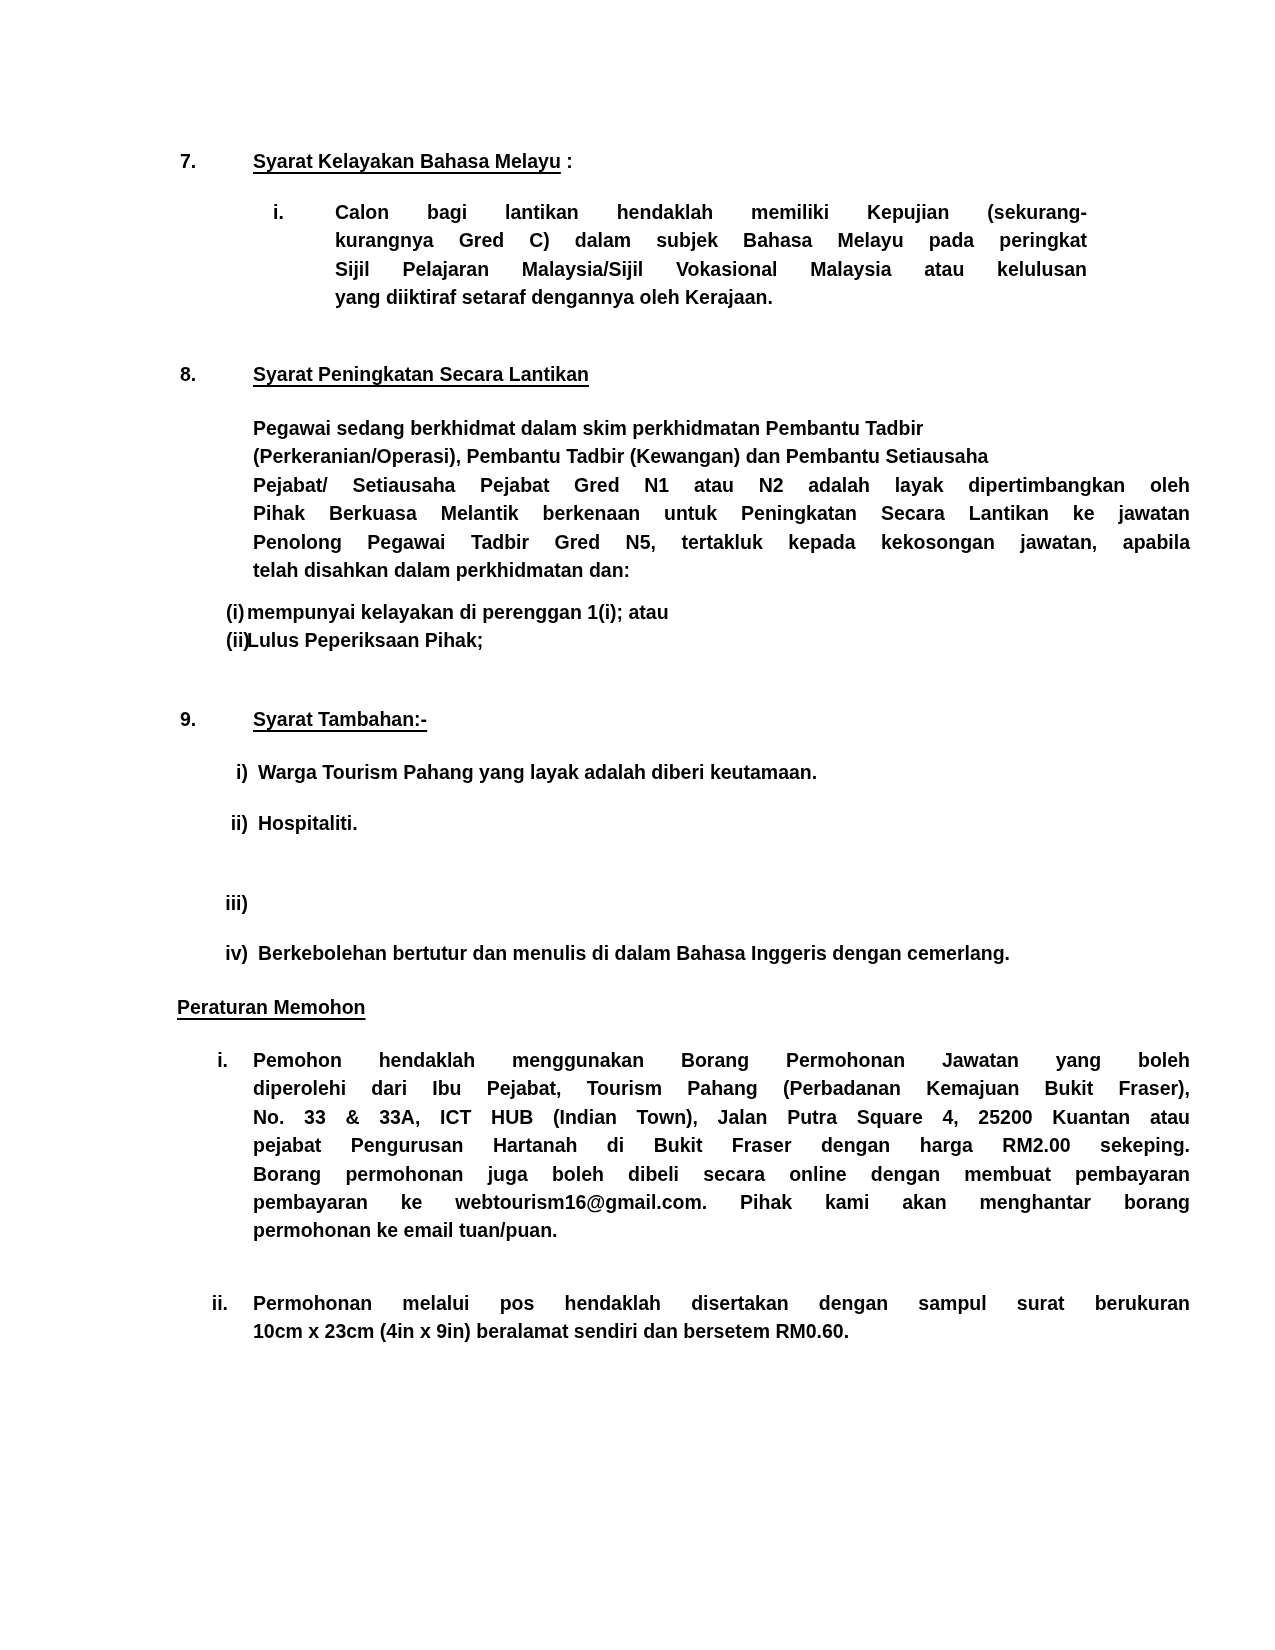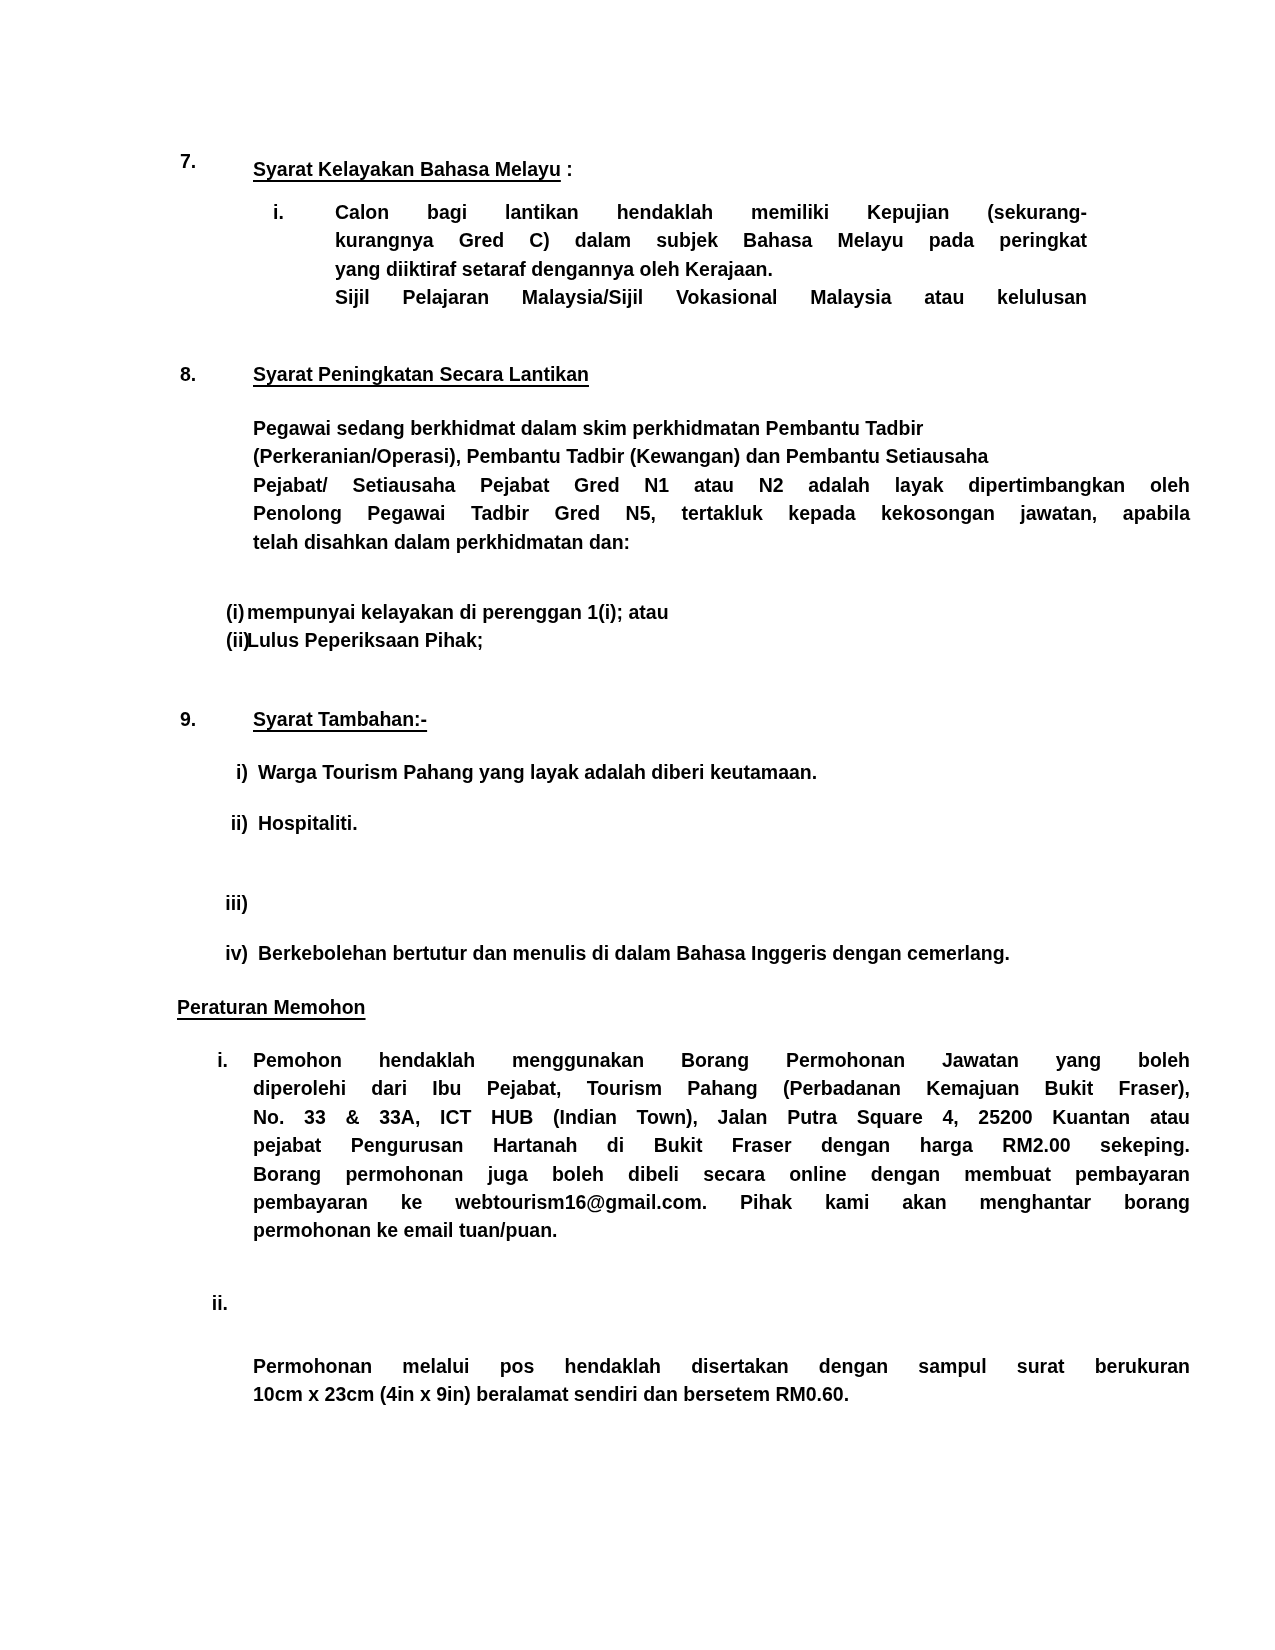--- a/index.html
+++ b/index.html
@@ -22,37 +22,38 @@
   .ln.nj{white-space:nowrap;}
   .marker{white-space:nowrap;}
   .mk-right{text-align:right;}
 </style>
 </head>
 <body>
 
 <div class="page">
 
   <span class="abs marker" style="top:147px;left:180px">7.</span>
-  <span class="abs" style="top:155px;left:253px"><span class="u">Syarat Kelayakan Bahasa Melayu</span><span> :</span></span>
+  <span class="abs" style="top:147px;left:253px"><span class="u">Syarat Kelayakan Bahasa Melayu</span><span> :</span></span>
 
   <span class="abs marker" style="top:198px;left:273px">i.</span>
   <div class="abs" style="top:198px;left:335px;width:752px">
     <div class="ln j">Calon bagi lantikan hendaklah memiliki Kepujian (sekurang-</div>
     <div class="ln j">kurangnya Gred C) dalam subjek Bahasa Melayu pada peringkat</div>
+    <div class="ln j">Sijil Pelajaran Malaysia/Sijil Vokasional Malaysia atau kelulusan</div>
     <div class="ln nj">yang diiktiraf setaraf dengannya oleh Kerajaan.</div>
-    <div class="ln j">Sijil Pelajaran Malaysia/Sijil Vokasional Malaysia atau kelulusan</div>
   </div>
 
   <span class="abs marker" style="top:360px;left:180px">8.</span>
   <span class="abs" style="top:360px;left:253px"><span class="u">Syarat Peningkatan Secara Lantikan</span></span>
 
   <div class="abs" style="top:414px;left:253px;width:937px">
     <div class="ln nj">Pegawai sedang berkhidmat dalam skim perkhidmatan Pembantu Tadbir</div>
     <div class="ln nj">(Perkeranian/Operasi), Pembantu Tadbir (Kewangan) dan Pembantu Setiausaha</div>
     <div class="ln j">Pejabat/ Setiausaha Pejabat Gred N1 atau N2 adalah layak dipertimbangkan oleh</div>
+    <div class="ln j">Pihak Berkuasa Melantik berkenaan untuk Peningkatan Secara Lantikan ke jawatan</div>
     <div class="ln j">Penolong Pegawai Tadbir Gred N5, tertakluk kepada kekosongan jawatan, apabila</div>
     <div class="ln nj">telah disahkan dalam perkhidmatan dan:</div>
   </div>
 
   <div class="abs" style="top:598px;left:226px">
     <div class="ln nj marker">(i)</div>
     <div class="ln nj marker">(ii)</div>
   </div>
   <div class="abs" style="top:598px;left:247px">
     <div class="ln nj">mempunyai kelayakan di perenggan 1(i); atau</div>
@@ -86,18 +87,18 @@
     <div class="ln j">Pemohon hendaklah menggunakan Borang Permohonan Jawatan yang boleh</div>
     <div class="ln j">diperolehi dari Ibu Pejabat, Tourism Pahang (Perbadanan Kemajuan Bukit Fraser),</div>
     <div class="ln j">No. 33 &amp; 33A, ICT HUB (Indian Town), Jalan Putra Square 4, 25200 Kuantan atau</div>
     <div class="ln j">pejabat Pengurusan Hartanah di Bukit Fraser dengan harga RM2.00 sekeping.</div>
     <div class="ln j">Borang permohonan juga boleh dibeli secara online dengan membuat pembayaran</div>
     <div class="ln j">pembayaran ke webtourism16@gmail.com. Pihak kami akan menghantar borang</div>
     <div class="ln nj">permohonan ke email tuan/puan.</div>
   </div>
 
   <span class="abs marker mk-right" style="top:1289px;left:170px;width:58px">ii.</span>
-  <div class="abs" style="top:1352px;left:253px;width:937px">
+  <div class="abs" style="top:1289px;left:253px;width:937px">
     <div class="ln j">Permohonan melalui pos hendaklah disertakan dengan sampul surat berukuran</div>
     <div class="ln nj">10cm x 23cm (4in x 9in) beralamat sendiri dan bersetem RM0.60.</div>
   </div>
 
 </div>
 
 </body></html>

